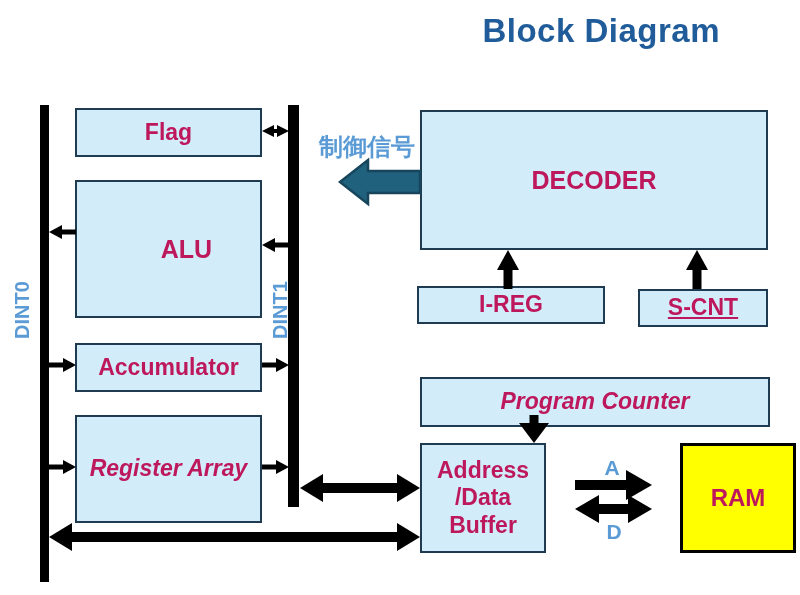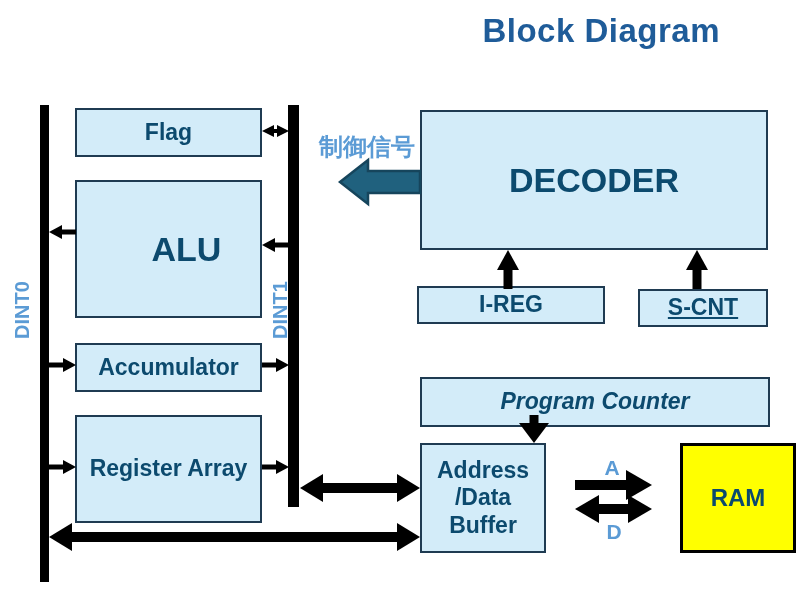--- a/index.html
+++ b/index.html
@@ -9,30 +9,30 @@
   .title {
     position:absolute; left:120px; top:12px; width:600px;
     text-align:right; font-size:33px; font-weight:bold; color:#1F5C99;
     letter-spacing:0.5px;
   }
 
   .box {
     position:absolute; box-sizing:border-box;
     background:#D3ECF9; border:2px solid #1F3B52;
     display:flex; flex-direction:column; align-items:center; justify-content:center;
-    color:#0c4a6e; font-weight:bold; font-size:23px; text-align:center;
+    color:#be185d; font-weight:bold; font-size:23px; text-align:center;
     line-height:1.2;
   }
-  .box.big { font-size:34px; }
+  .box.big { font-size:25px; }
   .box.ram { background:#FFFF00; border:3px solid #000000; font-size:24px; }
 
   #flag            { left:75px;  top:108px; width:187px; height:49px;  }
   #alu             { left:75px;  top:180px; width:187px; height:138px;padding-left:36px; }
   #accumulator     { left:75px;  top:343px; width:187px; height:49px;  }
-  #register-array  { left:75px;  top:415px; width:187px; height:108px; }
+  #register-array  { left:75px;  top:415px; width:187px; height:108px;font-style:italic; }
   #decoder         { left:420px; top:110px; width:348px; height:140px; }
   #i-reg           { left:417px; top:286px; width:188px; height:38px;  }
   #s-cnt           { left:638px; top:289px; width:130px; height:38px;text-decoration:underline;  }
   #program-counter { left:420px; top:377px; width:350px; height:50px;font-style:italic;  }
   #addr-buffer     { left:420px; top:443px; width:126px; height:110px; }
   #ram             { left:652px; top:443px; width:116px; height:110px;margin-left:28px; }
 
   svg.connectors { position:absolute; left:0; top:0; width:800px; height:595px; pointer-events:none; }
 
   .accent-label {

